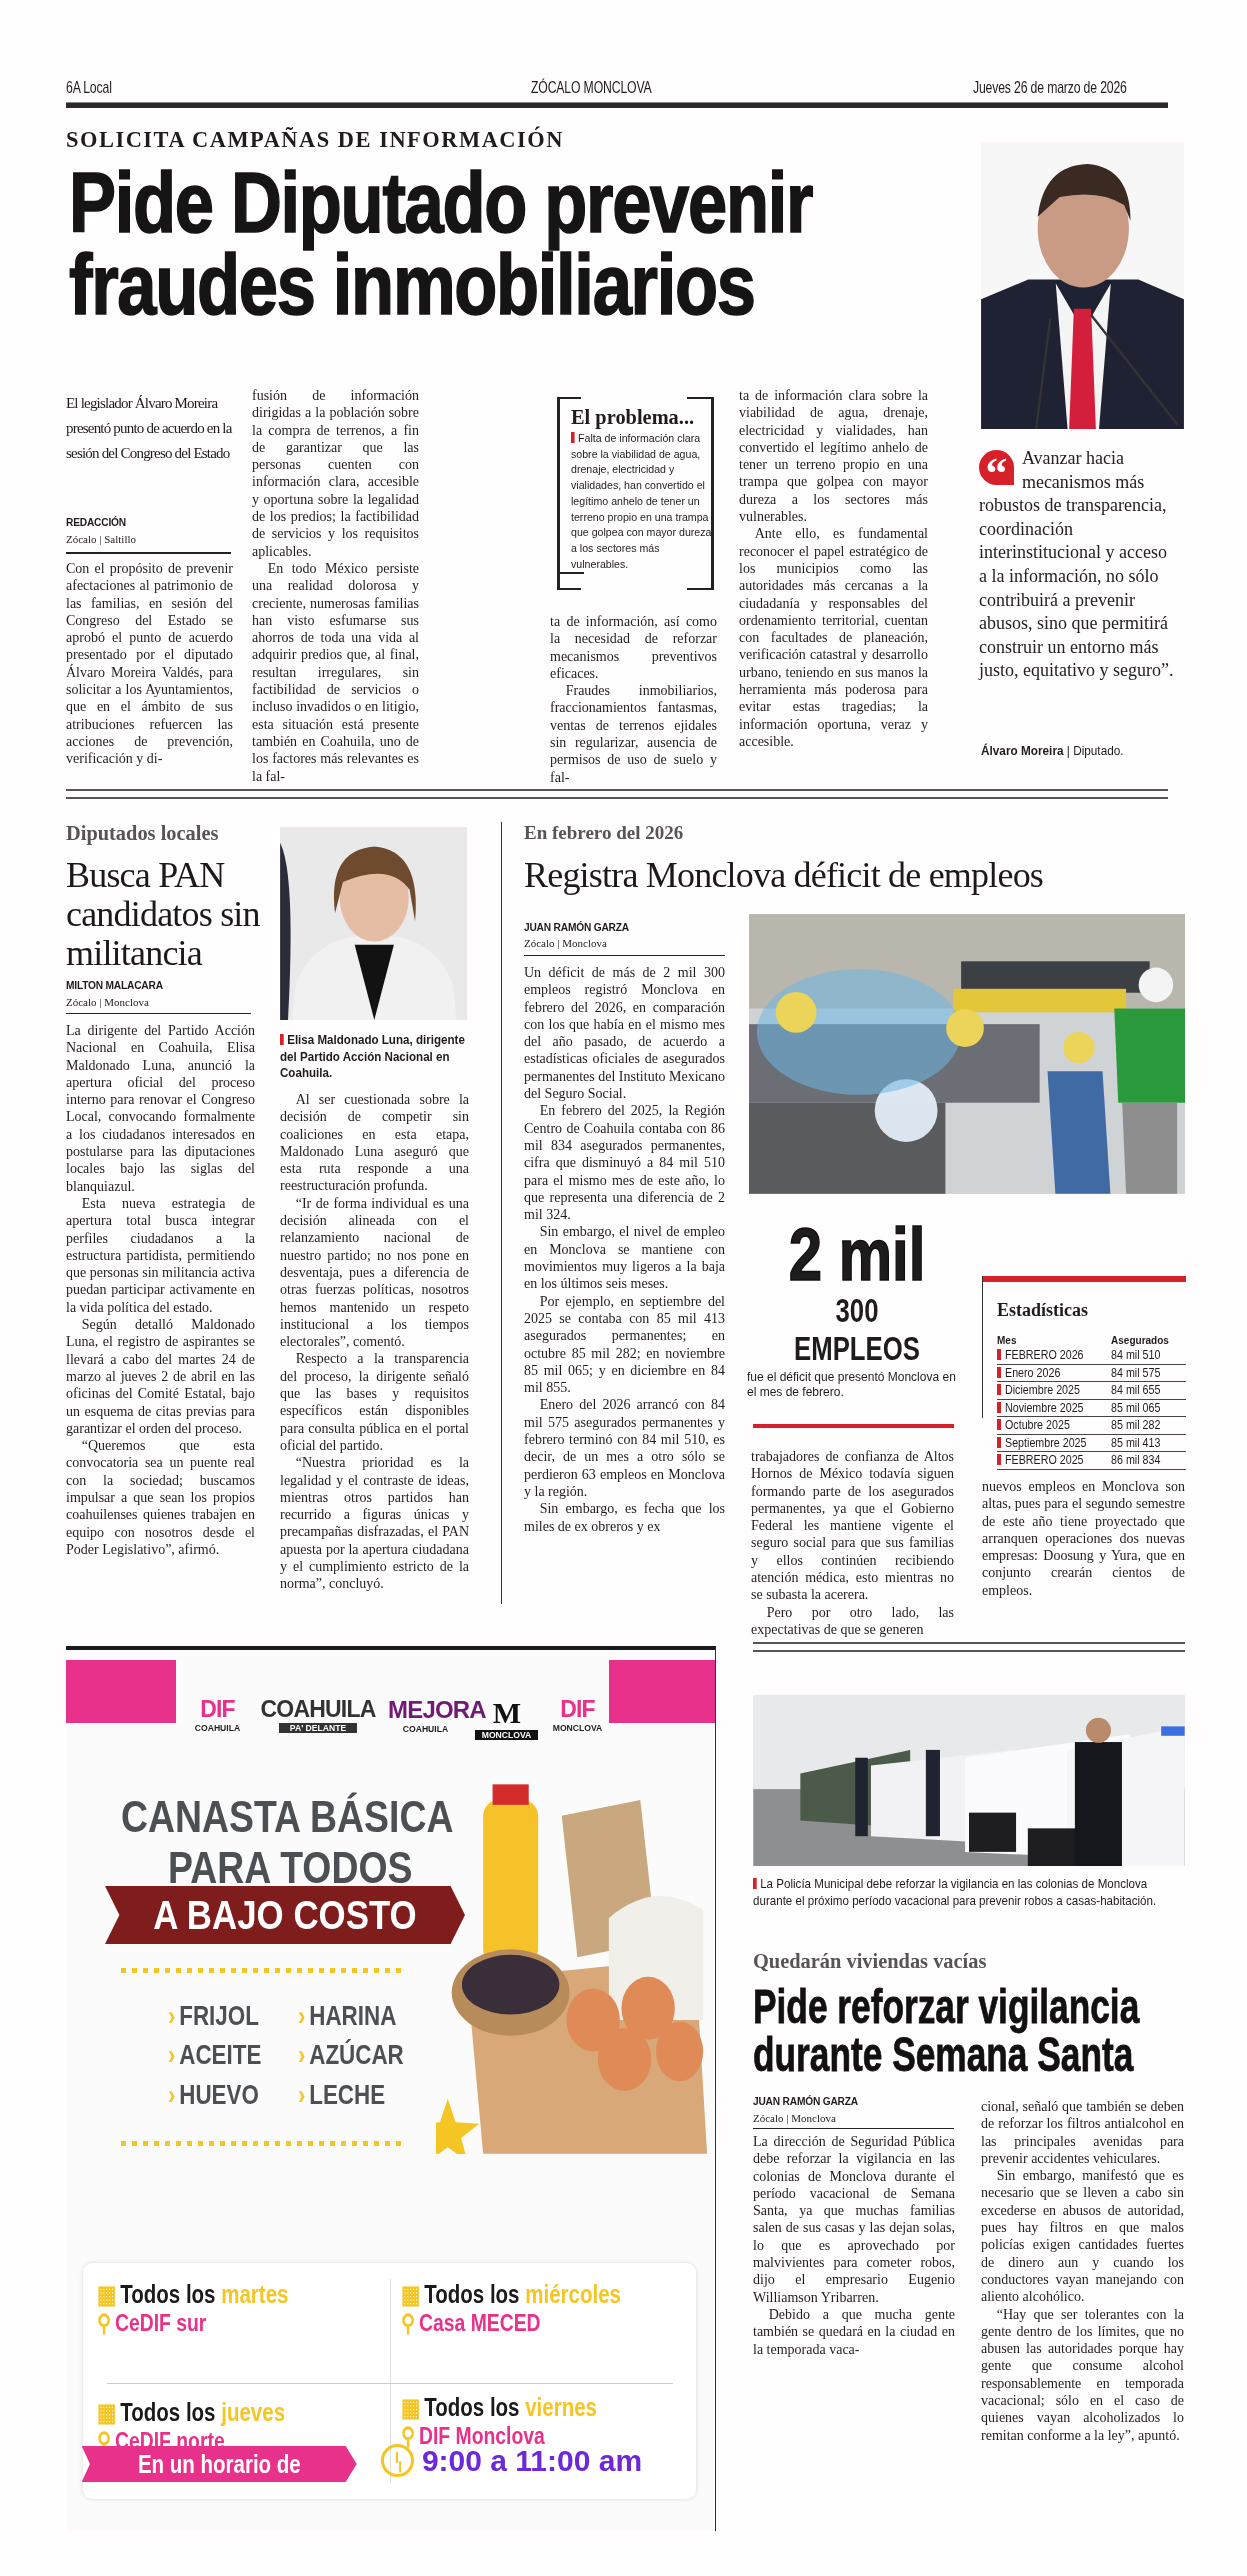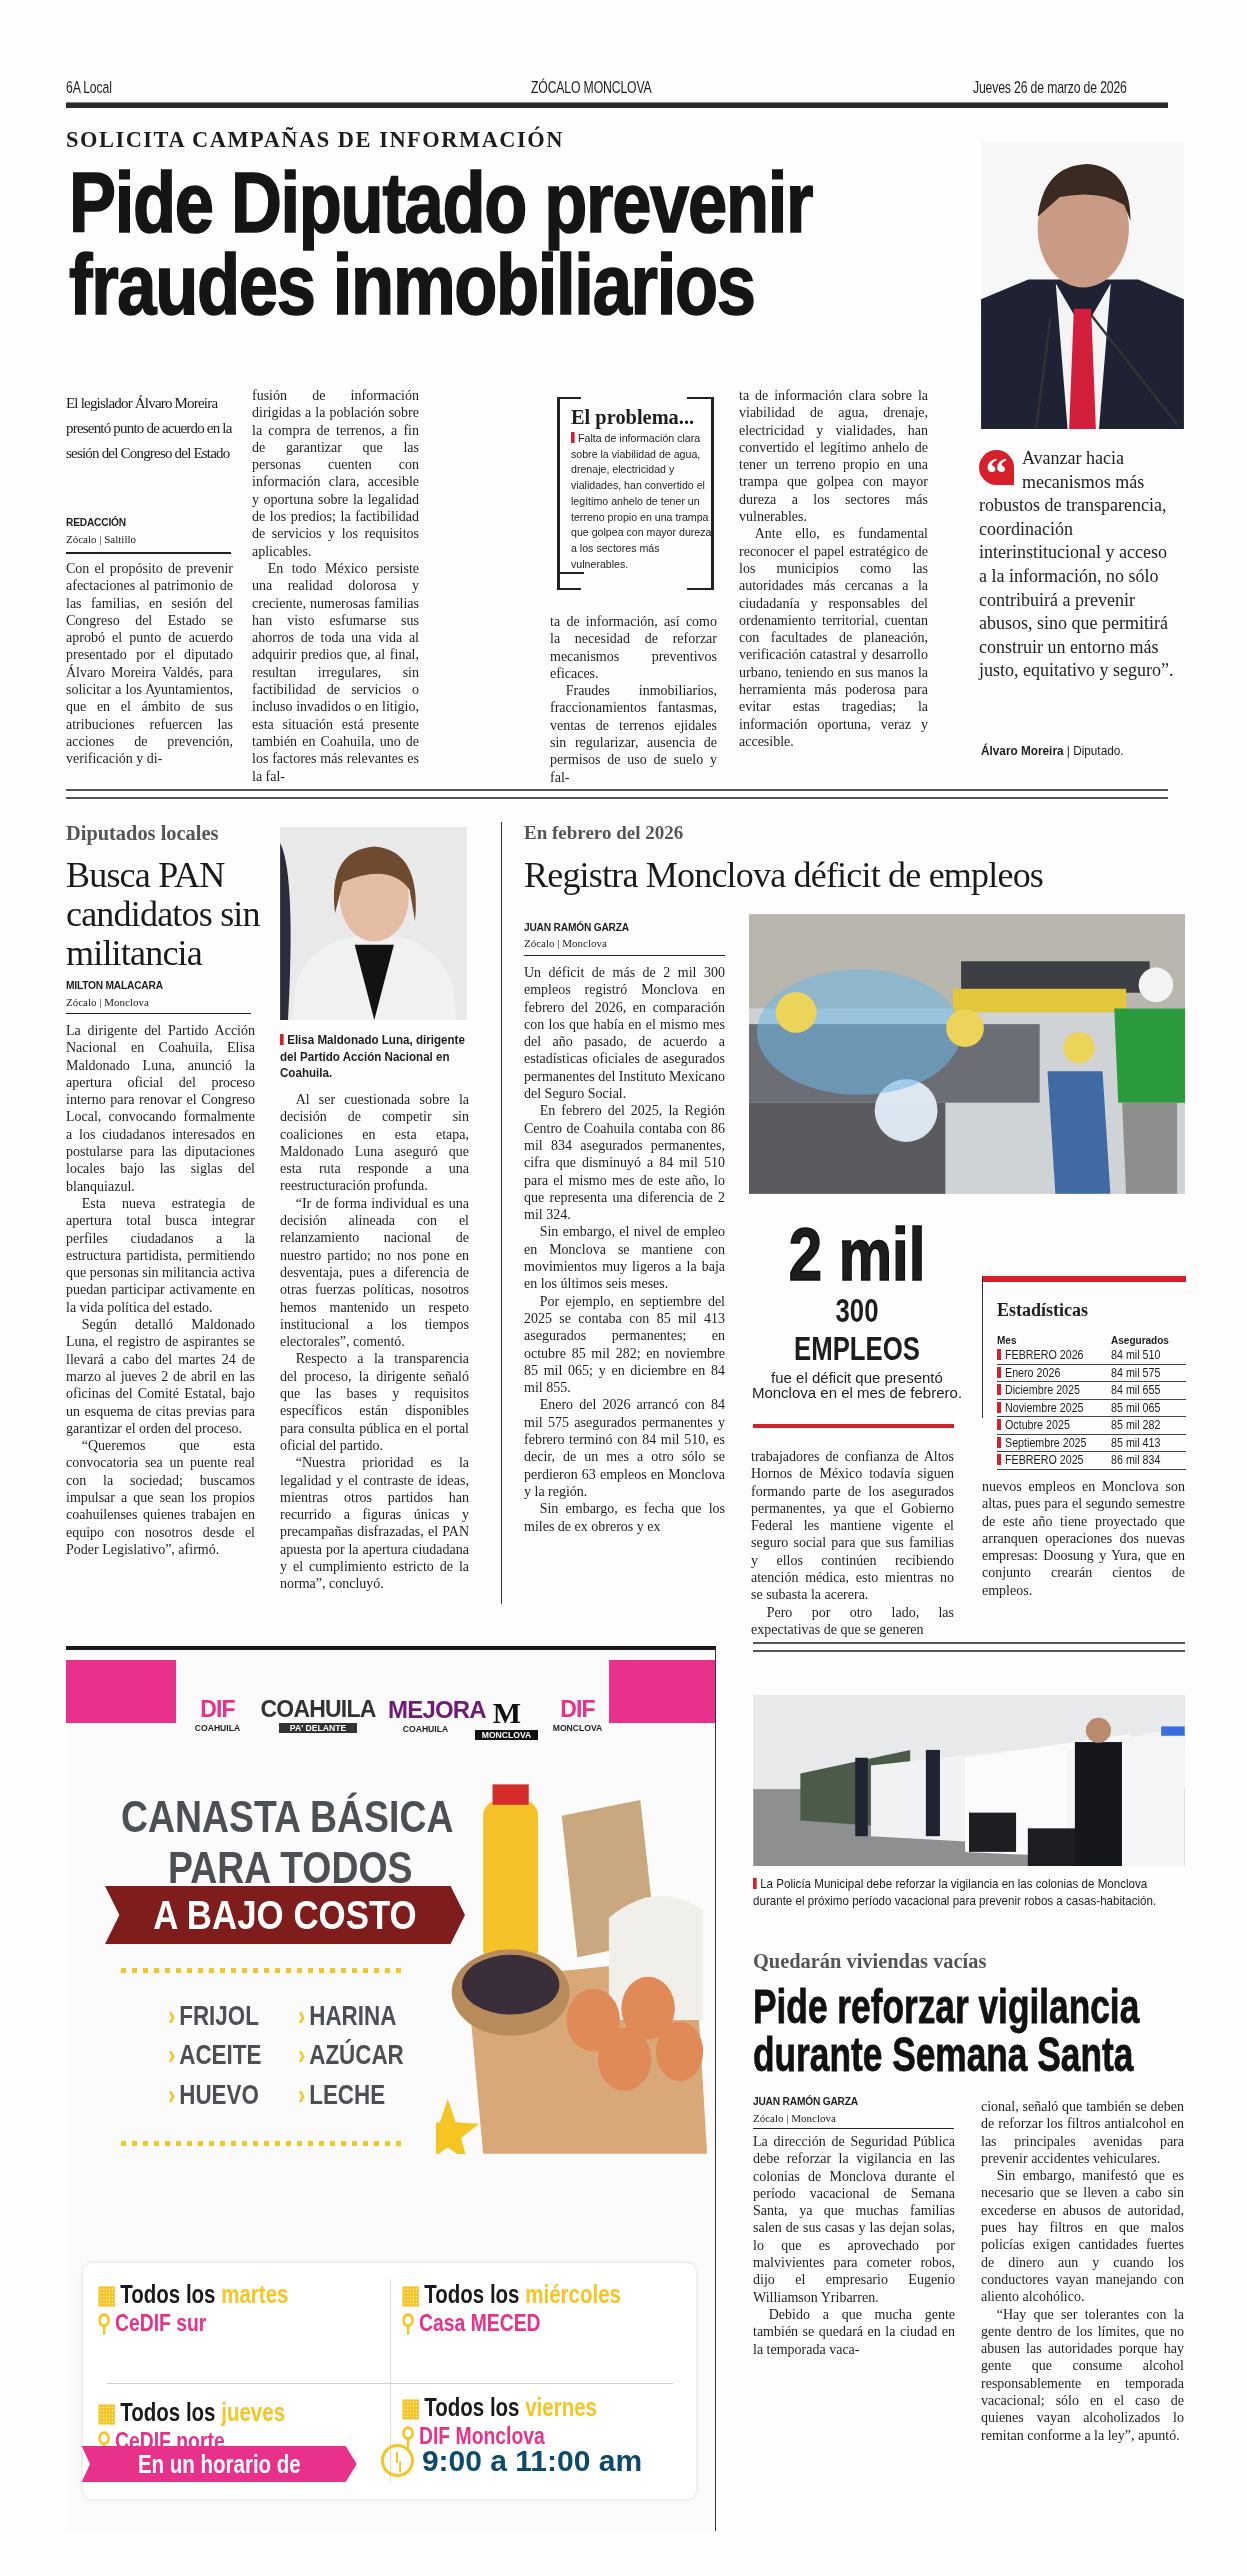--- a/index.html
+++ b/index.html
@@ -60,21 +60,21 @@
 .item{position:absolute;font-family:"Liberation Sans",sans-serif;font-weight:bold;font-size:28px;color:#4c4f54;transform:scaleX(.8);transform-origin:left top;white-space:nowrap}
 .item .chev{color:#f5c523;margin-right:4.7px}
 .sched{position:absolute;left:17.3px;top:613px;width:613px;height:236px;background:#fff;border-radius:9.4px;box-shadow:0 0 4.7px rgba(0,0,0,.15)}
 .slot{position:absolute;font-family:"Liberation Sans",sans-serif;font-weight:bold}
 .slot .day{font-size:25px;color:#1a1a1a;transform:scaleX(.82);transform-origin:left top;white-space:nowrap}
 .slot .day b{color:#f5c523}
 .slot .loc{font-size:23.6px;color:#e8318b;transform:scaleX(.82);transform-origin:left top;white-space:nowrap}
 .ico-cal,.ico-pin{display:inline-block;color:#f5c523;margin-right:4.7px}
 .hours-tag{position:absolute;left:15.7px;top:796px;width:275px;height:36px;background:#e8318b;clip-path:polygon(0 0,96% 0,100% 50%,96% 100%,0 100%,3% 50%);color:#fff;font-family:"Liberation Sans",sans-serif;font-weight:bold;font-size:25px;line-height:36px;text-align:center}
 .hours-tag span{display:inline-block;transform:scaleX(.82)}
-.hours{position:absolute;left:315px;top:794px;font-family:"Liberation Sans",sans-serif;font-weight:bold;font-size:30px;color:#0c4a6e;white-space:nowrap}
+.hours{position:absolute;left:315px;top:794px;font-family:"Liberation Sans",sans-serif;font-weight:bold;font-size:30px;color:#6d28d9;white-space:nowrap}
 .hours .clock{display:inline-block;width:33px;height:33px;border:3.1px solid #f5c523;border-radius:50%;vertical-align:-6.3px;margin-right:7.9px;position:relative}
 .hours .clock:after{content:"";position:absolute;left:11.8px;top:4.7px;width:2.4px;height:11px;background:#f5c523;box-shadow:3.1px 9.4px 0 0px #f5c523}
 
 .head3{font-family:"Liberation Sans",sans-serif;font-weight:bold;font-size:49px;line-height:49px;transform:scaleX(.72);transform-origin:left top;white-space:nowrap;-webkit-text-stroke:0.8px #111;color:#111}
 </style>
 </head>
 <body>
 
 <div class="abs folio" style="left:66px">6A Local</div>
 <div class="abs folio" style="left:531px">ZÓCALO MONCLOVA</div>
@@ -204,21 +204,21 @@
     <path d="M380 200 L450 200 L460 356 L390 356Z" fill="#3f6aa3"></path>
     <circle cx="518" cy="90" r="22" fill="#f4f4f4"></circle>
     <path d="M465 120 L555 120 L555 240 L470 240Z" fill="#2a9a3c"></path>
     <path d="M475 240 L545 240 L545 356 L480 356Z" fill="#8e8e8e"></path>
   </svg>
 </div>
 
 <div class="abs" style="left:747px;top:1217px;width:220px">
   <div class="big2">2 mil</div>
   <div class="big3">300 EMPLEOS</div>
-  <div class="caption" style="text-align:center;transform:none;font-size:15px;line-height:15px;margin-top:1.6px">fue el déficit que presentó Monclova en el mes de febrero.</div>
+  <div class="caption" style="text-align:left;transform:none;font-size:12px;line-height:15px;margin-top:1.6px">fue el déficit que presentó Monclova en el mes de febrero.</div>
 </div>
 <div class="abs" style="left:753px;top:1424px;width:201px;height:3.9px;background:#d6202a"></div>
 
 <div class="abs statbox">
   <div class="bar"></div>
   <div class="stat-title">Estadísticas</div>
   <table class="stat-table">
     <thead>
         <tr>
       <th>Mes</th>

